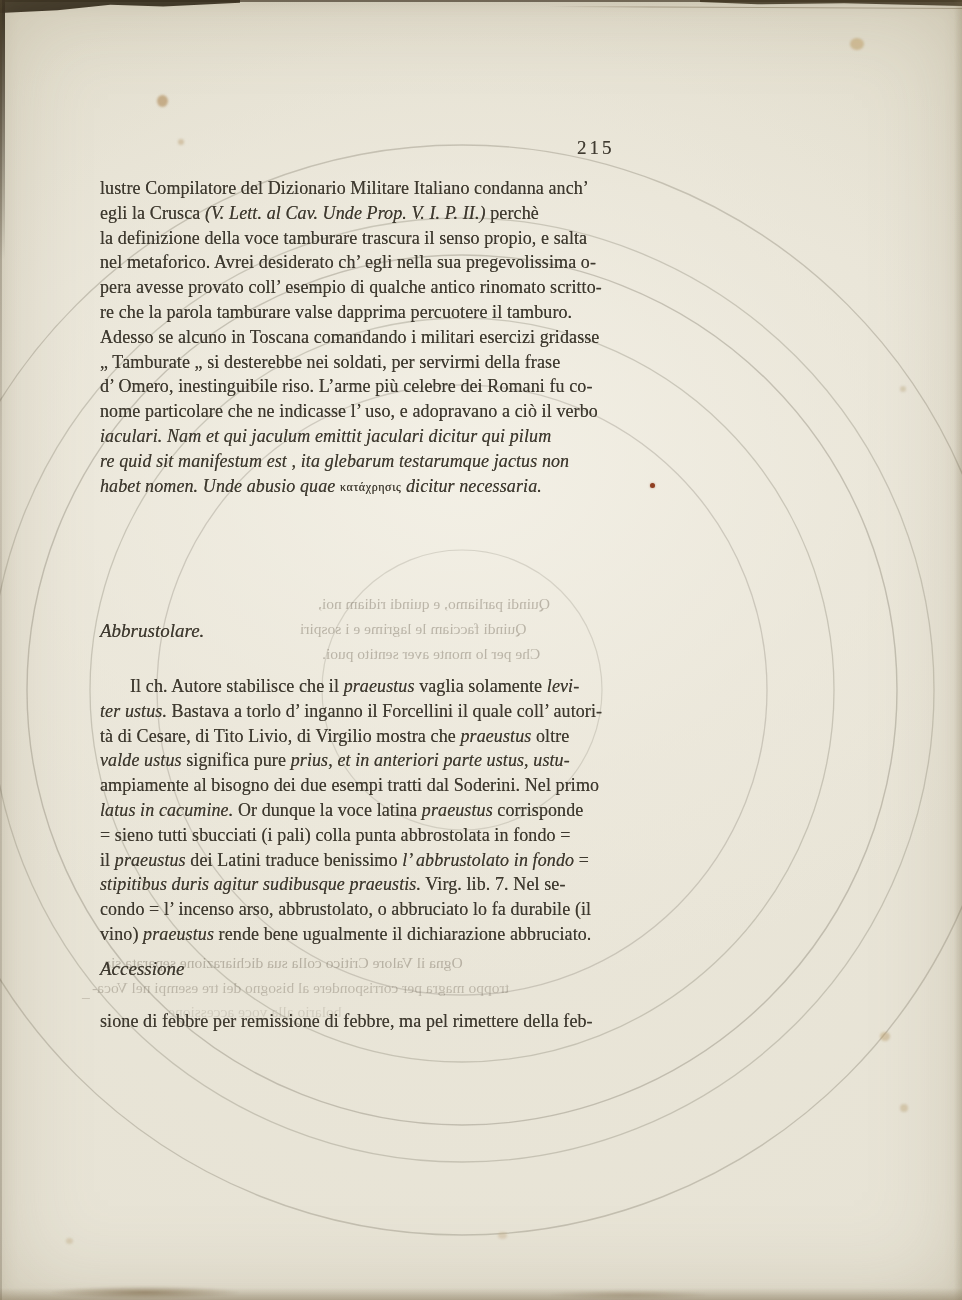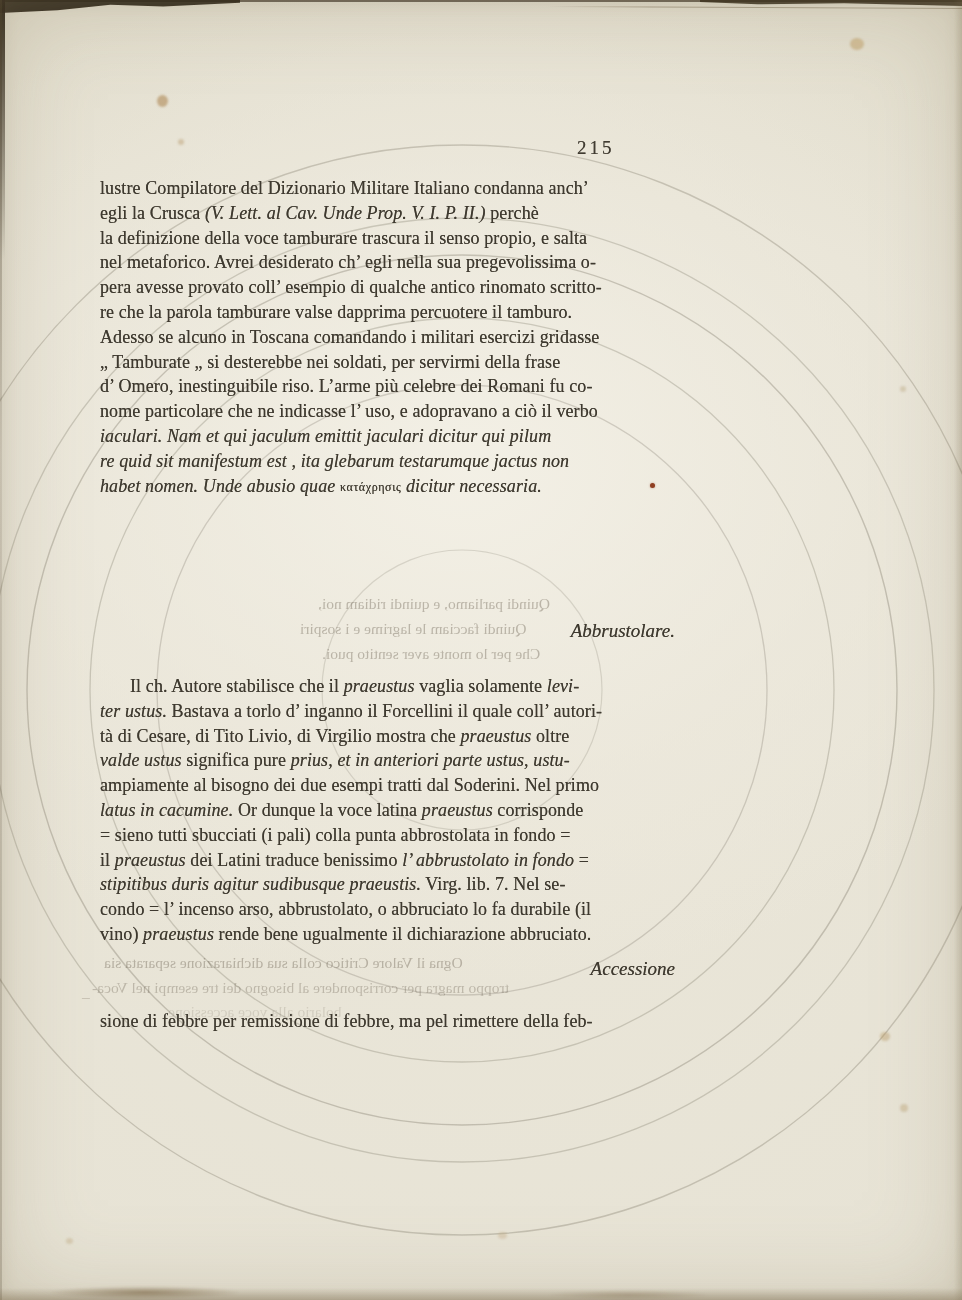--- a/index.html
+++ b/index.html
@@ -45,21 +45,21 @@
   .p3{top:1009px}
   .line{
     height:24.8px;line-height:24.8px;font-size:18px;white-space:nowrap;
     text-shadow:0 0 .55px rgba(62,57,47,.75);
     letter-spacing:.1px;
   }
   .line.ind{padding-left:30px}
   .line .i{font-style:italic}
   .line .g{font-size:12px;font-style:normal;letter-spacing:.6px;position:relative;top:-1px}
   .heading{
-    position:absolute;left:0;width:575px;text-align:right;
+    position:absolute;left:0;width:575px;text-align:left;
     font-style:italic;font-size:19px;color:#3e392f;
     text-shadow:0 0 .55px rgba(62,57,47,.75);
   }
   .h1{top:620px}
   .h2{top:958px}
 
   
   .edge-top{position:absolute;top:0;left:0;width:962px;height:2px;background:rgba(45,36,22,.65);}
   .edge-top-left{position:absolute;top:0;left:0;width:240px;height:13px;background:#241c10;
     clip-path:polygon(0 0,100% 0,100% 22%,68% 50%,46% 36%,24% 78%,0 100%);opacity:.9;}

